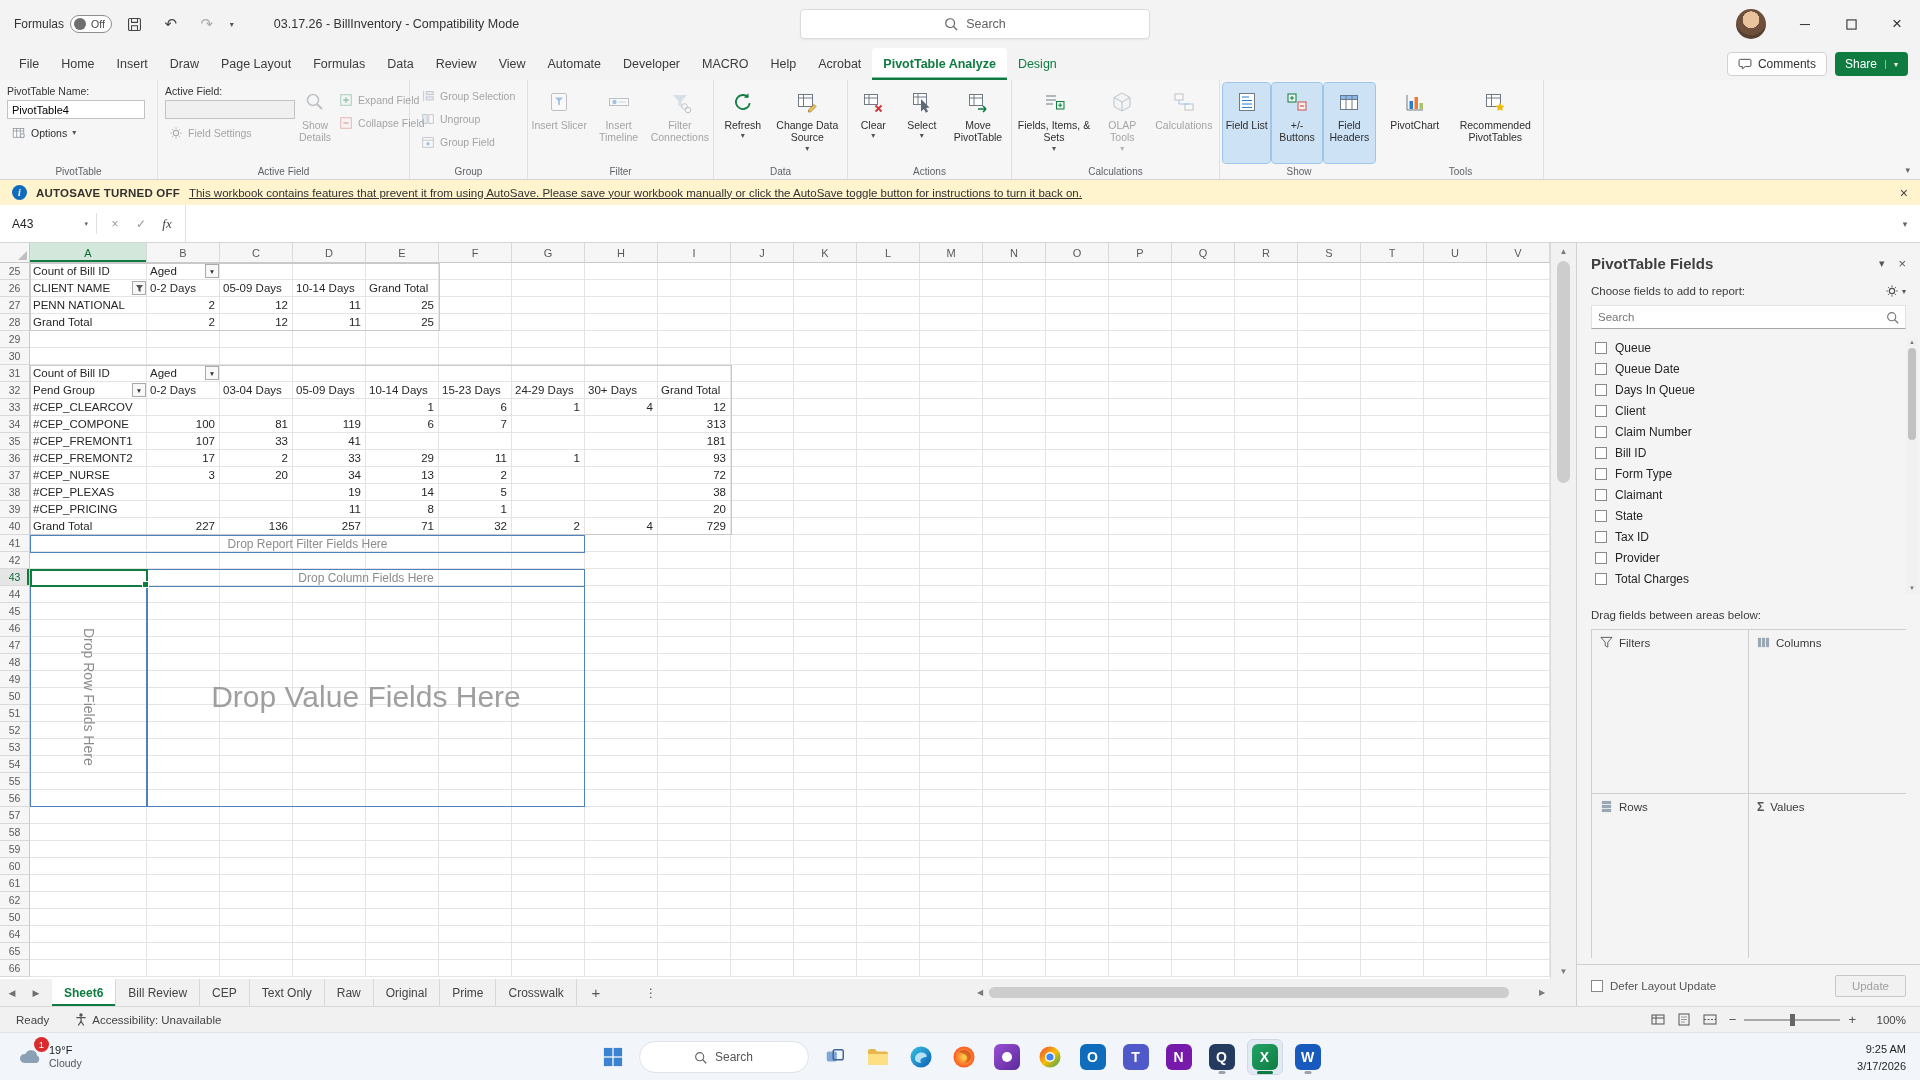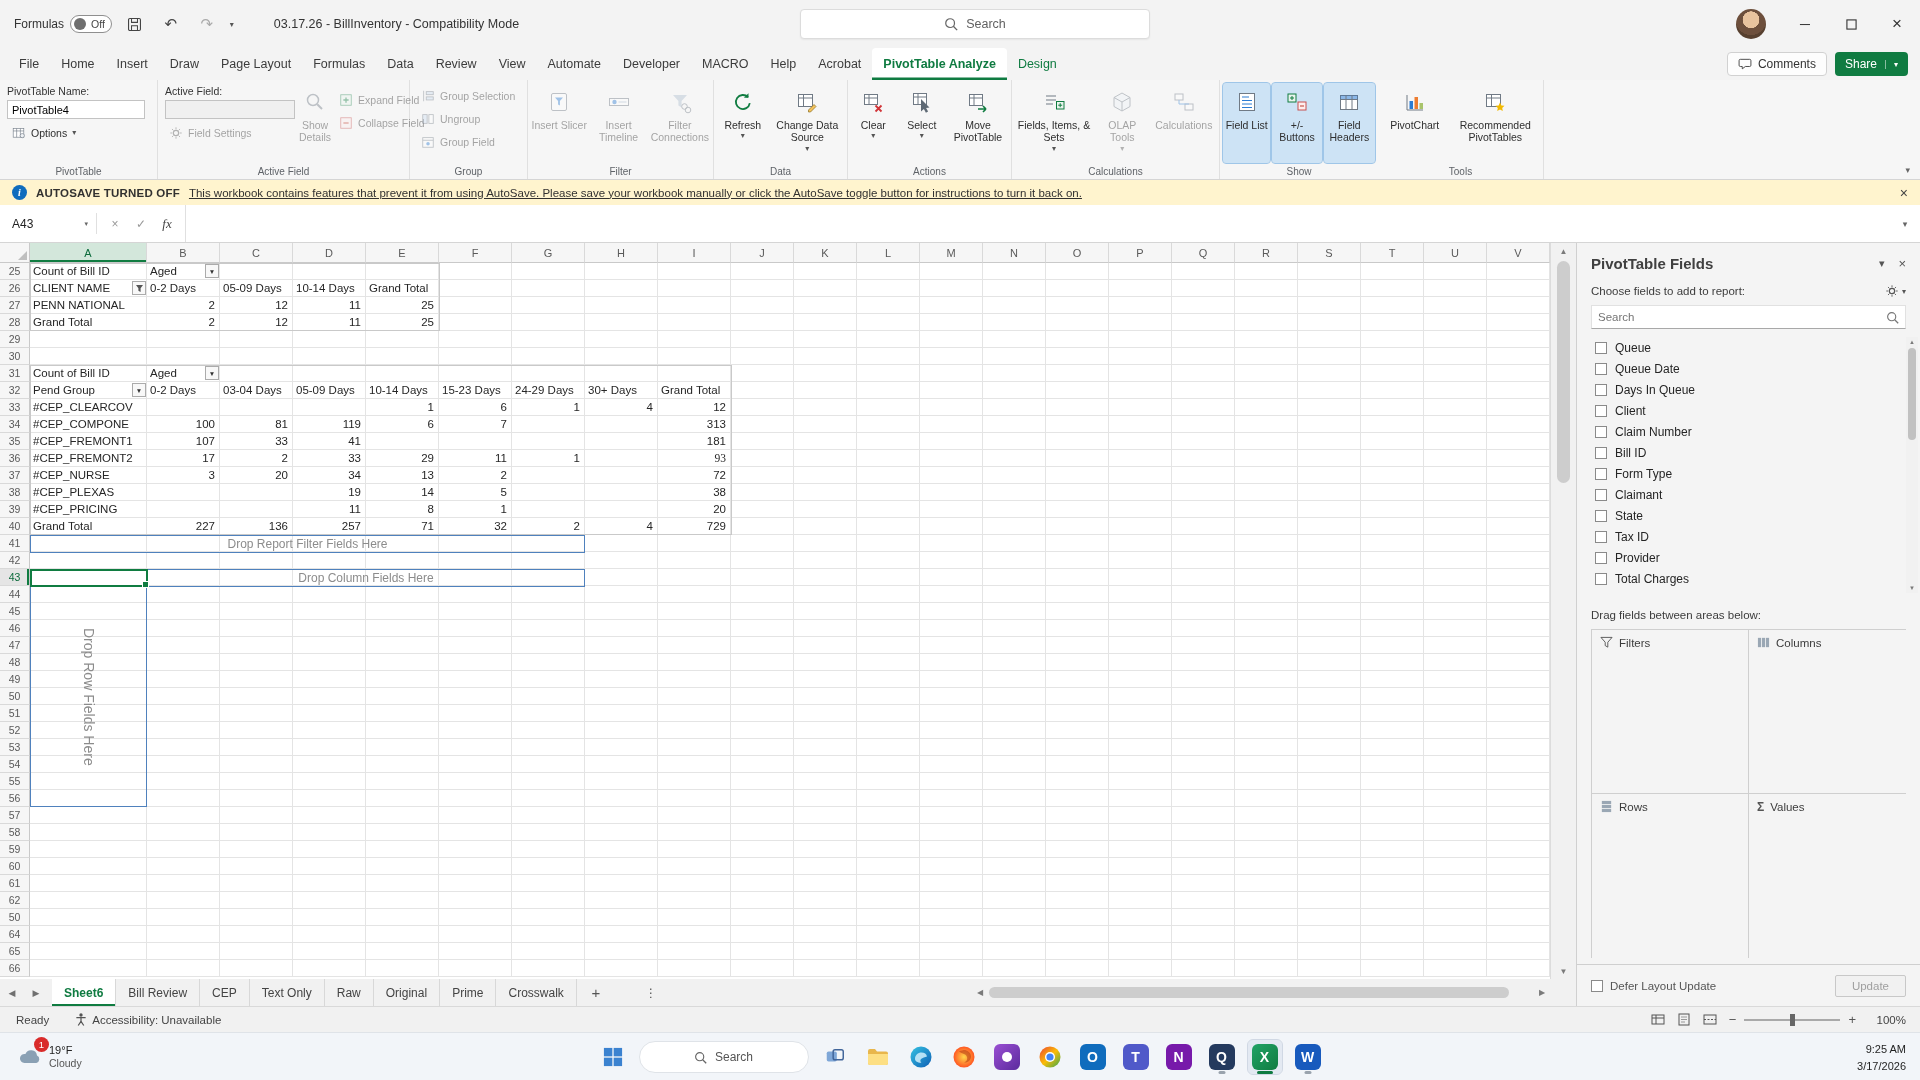--- a/index.html
+++ b/index.html
@@ -975,21 +975,21 @@
           <div class="cell" style="width: 73px;">
             <span class="cv num">29</span>
           </div>
           <div class="cell" style="width: 73px;">
             <span class="cv num">11</span>
           </div>
           <div class="cell" style="width: 73px;">
             <span class="cv num">1</span>
           </div>
           <div class="cell" style="width: 73px;"></div>
-          <div class="cell" style="width: 73px; font-family: Liberation Serif, serif;">
+          <div class="cell" style="width: 73px;">
             <span class="cv num">93</span>
           </div>
           <div class="cell" style="width: 63px;"></div>
           <div class="cell" style="width: 63px;"></div>
           <div class="cell" style="width: 63px;"></div>
           <div class="cell" style="width: 63px;"></div>
           <div class="cell" style="width: 63px;"></div>
           <div class="cell" style="width: 63px;"></div>
           <div class="cell" style="width: 63px;"></div>
           <div class="cell" style="width: 63px;"></div>
@@ -1807,20 +1807,23 @@
     <div class="ov pivot-outline" id="pv2"></div>
 
     <div class="ov dz" id="dz-filter">
         <span>Drop Report Filter Fields Here</span>
       </div>
     <div class="ov dz" id="dz-col">
         <span>Drop Column Fields Here</span>
       </div>
     <div class="ov dz" id="dz-row">
         <span>Drop Row Fields Here</span>
+      </div>
+    <div class="ov dz" id="dz-value">
+        <span>Drop Value Fields Here</span>
       </div>
 
     <div class="ov" id="selcell"></div>
   </div>
 
   <div class="vscroll">
     <span class="vs-arrow">▲</span>
     <div class="vs-thumb"></div>
     <div class="vs-fill"></div>
     <span class="vs-arrow">▼</span>

